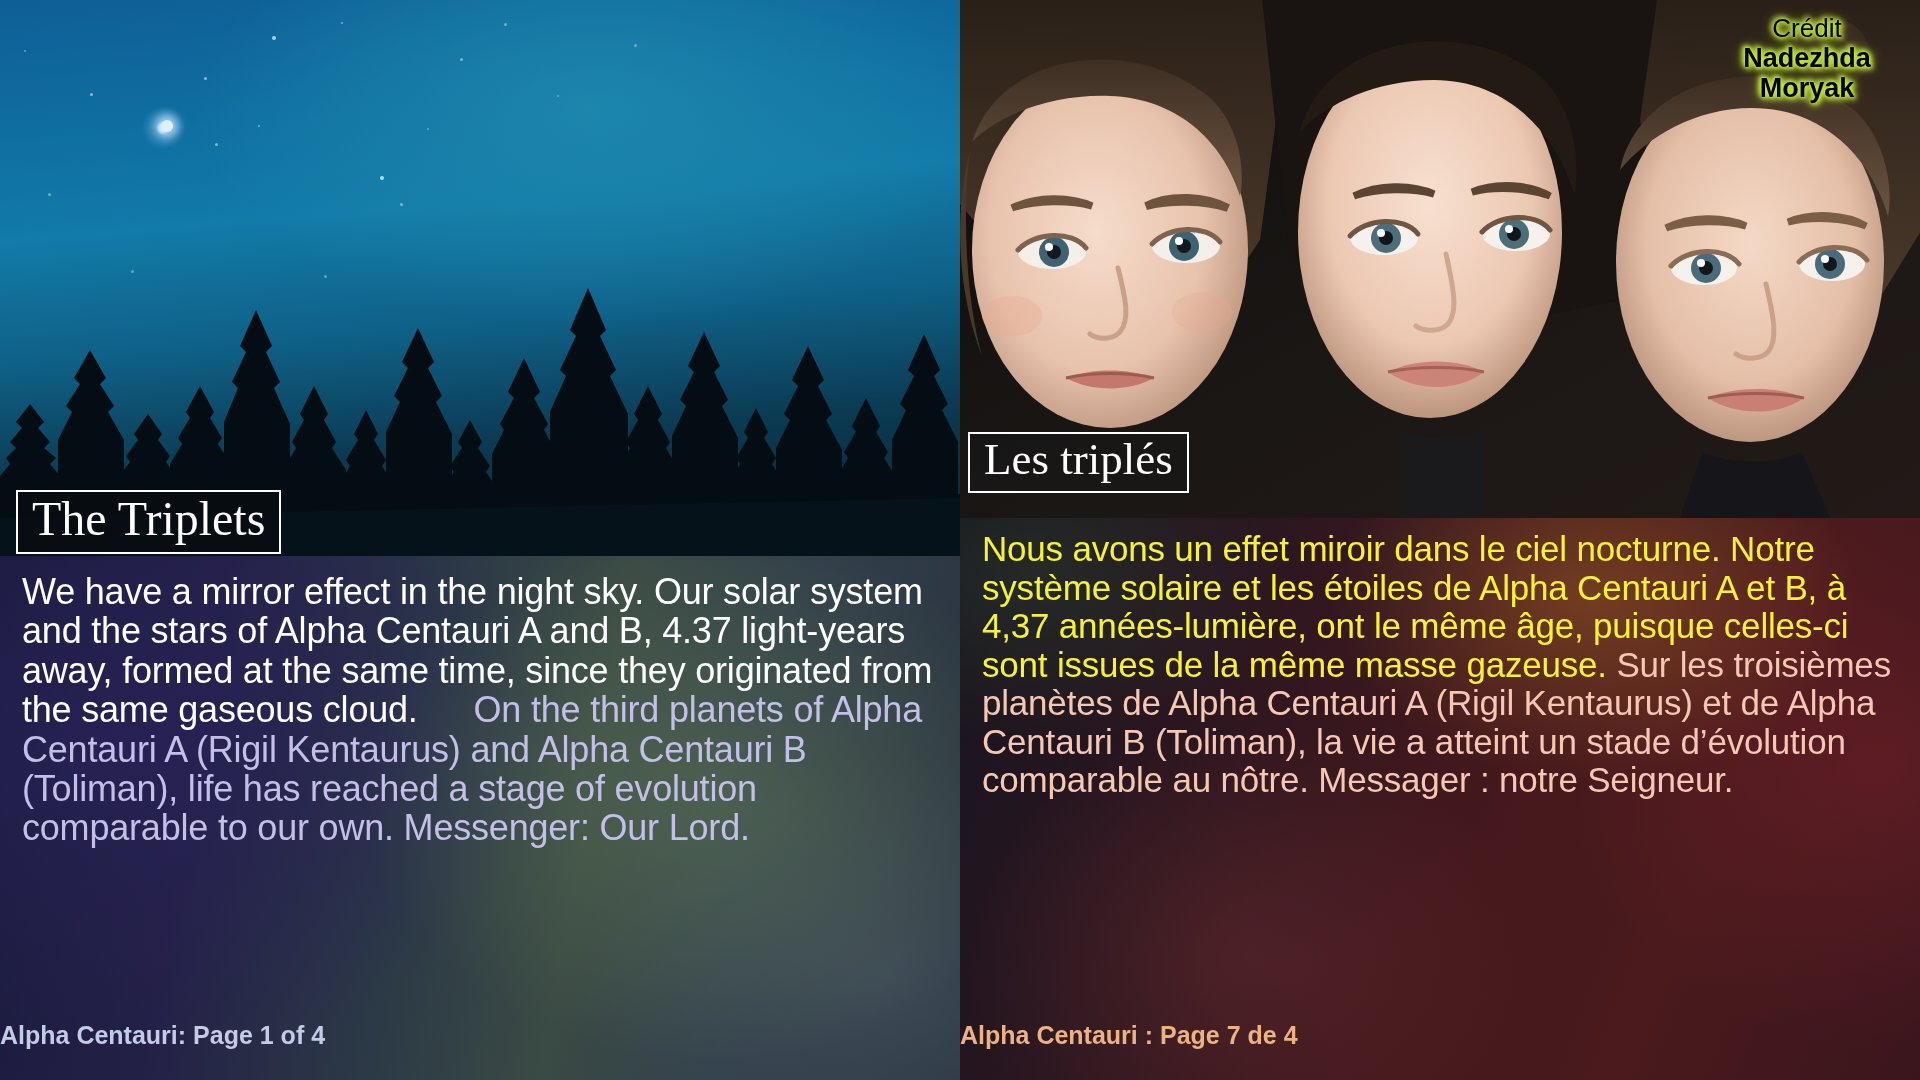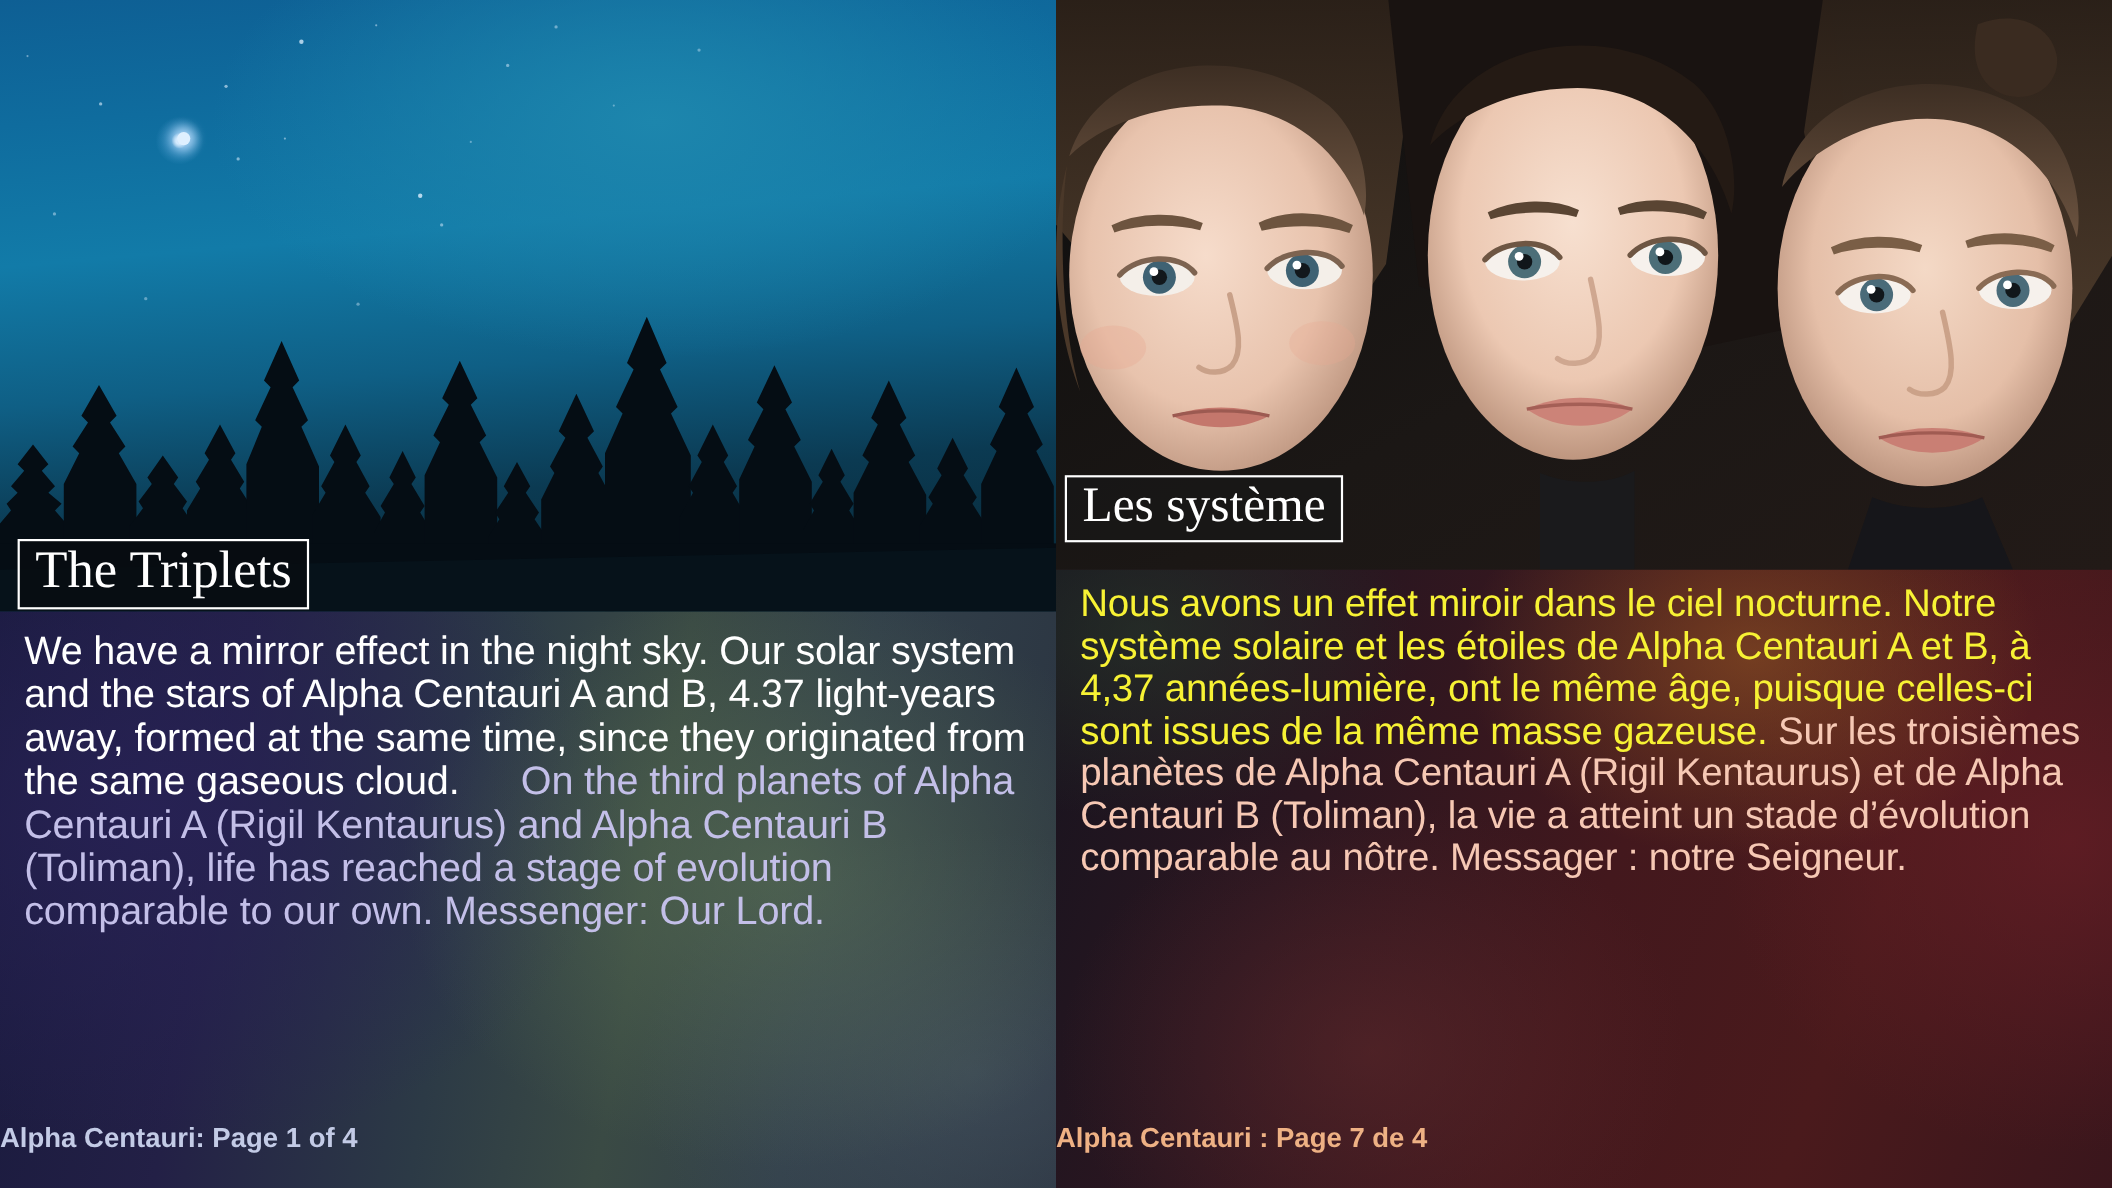--- a/index.html
+++ b/index.html
@@ -284,22 +284,26 @@
           <path d="M748,398 C776,386 818,386 844,398 C818,416 776,416 748,398 Z" fill="#c97f74"></path>
           <path d="M748,398 C776,392 818,392 844,398" stroke="#a05b52" stroke-width="3" fill="none"></path>
           <path d="M742,452 C776,466 816,464 842,452 L870,518 L720,518 Z" fill="#16161a"></path>
         </g>
 
         <rect width="960" height="518" fill="none"></rect>
         <path d="M0,0 L960,0 L960,518 L0,518 Z" fill="url(#bg)" opacity="0"></path>
       </svg>
     </div>
 
+    <div class="credit credit-right">
+      <span class="c-label">Crédit</span>
+      <span class="c-name">Nadezhda Moryak</span>
+    </div>
 
     <div class="text-right">
       <p class="body-text-fr"><span class="seg-a">Nous avons un effet miroir dans le ciel nocturne. Notre système solaire et les étoiles de Alpha Centauri A et B, à 4,37 années-lumière, ont le même âge, puisque celles-ci sont issues de la même masse gazeuse. </span><span class="seg-b">Sur les troisièmes planètes de Alpha Centauri A (Rigil Kentaurus) et de Alpha Centauri B (Toliman), la vie a atteint un stade d’évolution comparable au nôtre. Messager : notre Seigneur.</span></p>
       <div class="footer footer-right">Alpha Centauri : Page 7 de 4</div>
     </div>
   </div>
 
-  <div class="title-box title-right">Les système</div>
+  <div class="title-box title-right">Les triplés</div>
 
 </div>
 
 </body></html>

